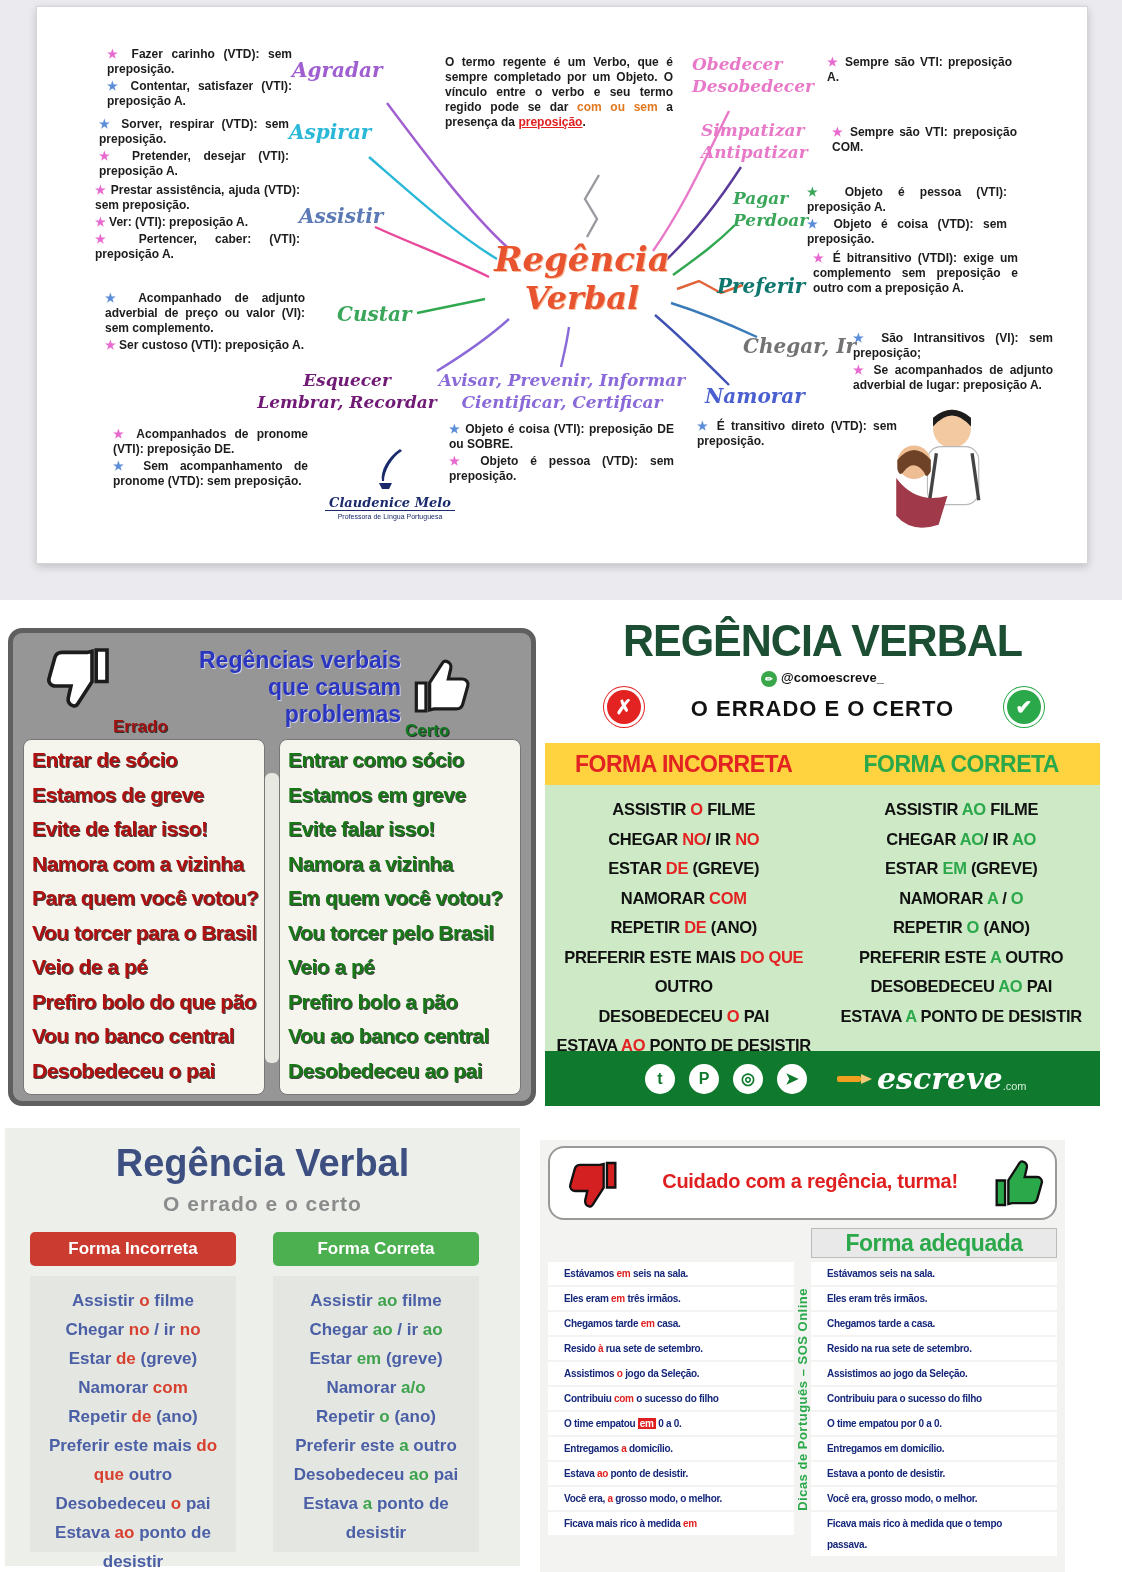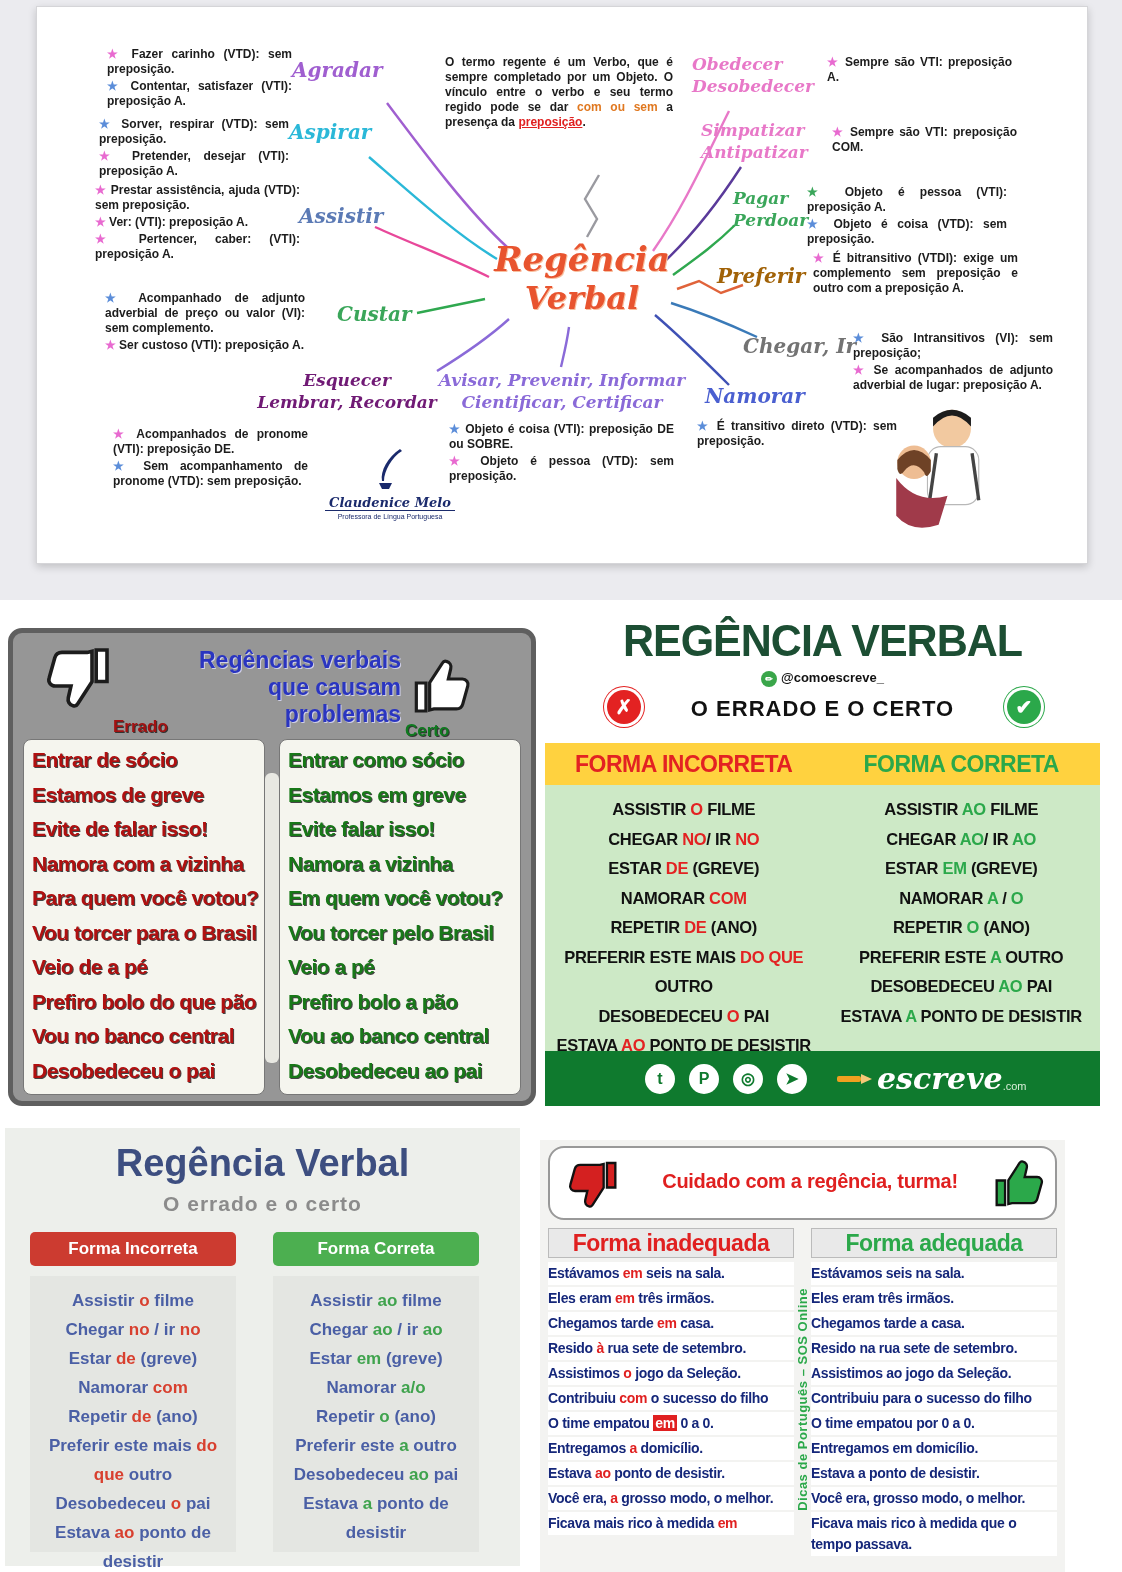--- a/index.html
+++ b/index.html
@@ -111,21 +111,21 @@
              border:2px solid #999;border-radius:16px}
   .p5-topbox .msg{position:absolute;left:80px;top:22px;width:360px;text-align:center;
              font-size:20px;font-weight:bold;color:#e02020;letter-spacing:-.3px}
   .p5-head{position:absolute;top:88px;height:30px;width:246px;background:#e9e9e9;
            border:1px solid #bbb;text-align:center;font-size:23px;font-weight:bold;
            line-height:28px;letter-spacing:-.5px}
   .p5-head.inad{left:8px;color:#e02020}
   .p5-head.adeq{left:271px;color:#2ba84a}
   .p5-col{position:absolute;top:122px;width:246px;display:flex;flex-direction:column;gap:2px}
   .p5-col.left{left:8px}.p5-col.right{left:271px}
-  .p5row{background:#fff;padding:1px 0;font-size:14px;font-weight:bold;color:#15277a;
+  .p5row{background:#fff;padding:1px 16px;font-size:10px;font-weight:bold;color:#15277a;
          line-height:21px;letter-spacing:-.3px}
   .p5 .c-r{color:#e02020}
   .p5 .c-hl{background:#e02020;color:#fff;padding:0 2px}
   .p5-vert{position:absolute;left:252px;top:90px;width:20px;height:338px;display:flex;
            align-items:center;justify-content:center}
   .p5-vert span{writing-mode:vertical-rl;transform:rotate(180deg);font-size:13px;
            font-weight:bold;color:#2ba84a;letter-spacing:.5px;white-space:nowrap}
 </style>
 </head>
 <body>
@@ -254,21 +254,21 @@
 
   <div class="mm-label small" style="left:696px;top:180px;color:#3aa65a">
     <div>Pagar</div>
     <div>Perdoar</div>
   </div>
   <div class="mm-note" style="left:770px;top:178px;width:200px">
       <div class="mmline"><span class="c-sg">★ </span><span>Objeto é pessoa (VTI): preposição A.</span></div>
       <div class="mmline"><span class="c-sb">★ </span><span>Objeto é coisa (VTD): sem preposição.</span></div>
     </div>
 
-  <div class="mm-label" style="left:680px;top:258px;color:#a16207">Preferir</div>
+  <div class="mm-label" style="left:680px;top:268px;color:#0f766e">Preferir</div>
   <div class="mm-note" style="left:776px;top:244px;width:205px">
       <div class="mmline"><span class="c-sp">★ </span><span>É bitransitivo (VTDI): exige um complemento sem preposição e outro com a preposição A.</span></div>
     </div>
 
   <div class="mm-label" style="left:706px;top:328px;color:#737373">Chegar, Ir</div>
   <div class="mm-note" style="left:816px;top:324px;width:200px">
       <div class="mmline"><span class="c-sb">★ </span><span>São Intransitivos (VI): sem preposição;</span></div>
       <div class="mmline"><span class="c-sp">★ </span><span>Se acompanhados de adjunto adverbial de lugar: preposição A.</span></div>
     </div>
 
@@ -421,21 +421,20 @@
     <svg class="thumb" style="left:14px;top:8px" width="56" height="56" viewBox="0 0 24 24">
       <g transform="rotate(180 12 12)">
           <path d="M2 10.5h3.6V21H2zM7 20.6V10.4L11.8 3c.3-.5.9-.8 1.5-.6 1.2.3 1.9 1.5 1.6 2.7L14 9h5.3c1.4 0 2.4 1.3 2 2.6l-1.9 6.8c-.3 1.1-1.3 1.8-2.4 1.8H8.6z" fill="#d42020" stroke="#111" stroke-width="1"></path>
         </g>
     </svg>
     <div class="msg">Cuidado com a regência, turma!</div>
     <svg class="thumb" style="left:442px;top:8px" width="56" height="56" viewBox="0 0 24 24">
       <path d="M2 10.5h3.6V21H2zM7 20.6V10.4L11.8 3c.3-.5.9-.8 1.5-.6 1.2.3 1.9 1.5 1.6 2.7L14 9h5.3c1.4 0 2.4 1.3 2 2.6l-1.9 6.8c-.3 1.1-1.3 1.8-2.4 1.8H8.6z" fill="#2ba84a" stroke="#111" stroke-width="1"></path>
     </svg>
   </div>
-  <div class="p5-head inad">Forma inadequada</div>
   <div class="p5-head adeq">Forma adequada</div>
   <div class="p5-vert">
       <span>Dicas de Português – SOS Online</span>
     </div>
   <div class="p5-col left">
       <div class="p5row"><span>Estávamos </span><span class="c-r">em</span><span> seis na sala.</span></div>
       <div class="p5row"><span>Eles eram </span><span class="c-r">em</span><span> três irmãos.</span></div>
       <div class="p5row"><span>Chegamos tarde </span><span class="c-r">em</span><span> casa.</span></div>
       <div class="p5row"><span>Resido </span><span class="c-r">à</span><span> rua sete de setembro.</span></div>
       <div class="p5row"><span>Assistimos </span><span class="c-r">o</span><span> jogo da Seleção.</span></div>

